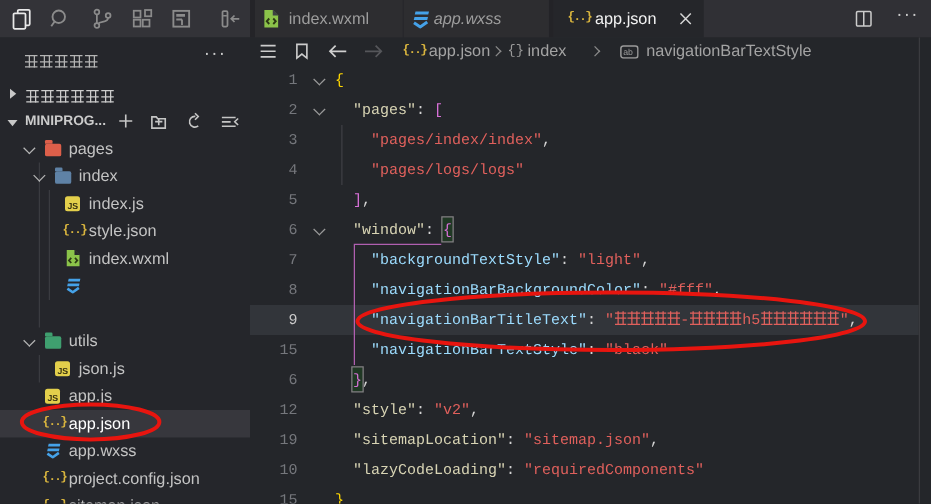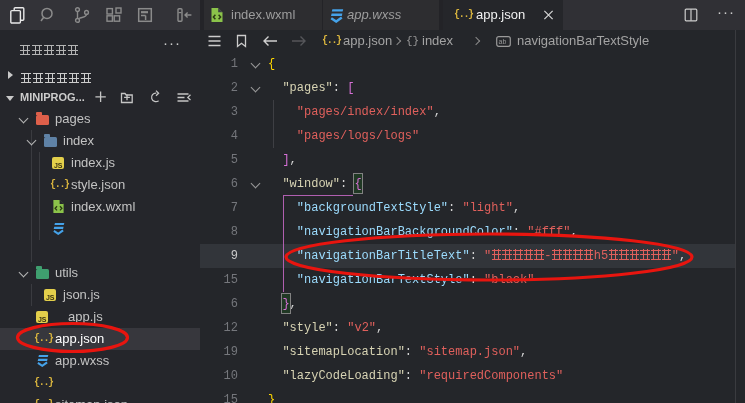--- a/index.html
+++ b/index.html
@@ -155,36 +155,37 @@
       <span class="abs" style="left:20px;top:7px;width:6px;height:6px;border-right:1.4px solid #b6b6b6;border-bottom:1.4px solid #b6b6b6;transform:rotate(45deg);"></span>
       <span class="fold" style="left:36px;top:6.5px;background:#3f9f6f;"></span>
       <span class="lb" style="left:55px;">utils</span>
     </div>
   <div class="row" style="top:254px">
       <span class="jsic" style="left:44px;top:5px;"></span>
       <span class="lb" style="left:63px;">json.js</span>
     </div>
   <div class="row" style="top:276px">
       <span class="jsic" style="left:36px;top:5px;"></span>
-      <span class="lb" style="left:68px;">app.js</span>
+      <span class="lb" style="left:55px;">app.js</span>
     </div>
   <div class="row" style="top:298px;color:#ffffff;">
       <span class="jsonic" style="left:34px;top:5px;">{..}</span>
       <span class="lb" style="left:55px;">app.json</span>
     </div>
   <div class="row" style="top:320px">
       <svg class="ic" style="position:absolute;left:36px;top:4px" width="13" height="13" viewBox="0 0 15 15">
         <polygon points="3.4,1.2 14.2,1.2 13.6,3.6 2.8,3.6" fill="#45a2e9"></polygon>
         <polygon points="2.6,5.6 13.4,5.6 12.8,8 2,8" fill="#45a2e9"></polygon>
         <path d="M2.2 10.2 L7.2 13.6 L12.8 9.6" stroke="#45a2e9" stroke-width="2.4" fill="none"></path>
       </svg>
       <span class="lb" style="left:55px;">app.wxss</span>
     </div>
   <div class="row" style="top:342px">
       <span class="jsonic" style="left:34px;top:5px;">{..}</span>
+      <span class="lb" style="left:55px;">project.config.json</span>
     </div>
   <div class="row" style="top:364px">
       <span class="jsonic" style="left:34px;top:5px;">{..}</span>
       <span class="lb" style="left:55px;">sitemap.json</span>
     </div>
 
   <svg class="abs" style="left:0;top:0;" width="200" height="373" viewBox="0 0 200 373">
     <ellipse cx="72.5" cy="307.5" rx="55" ry="14" fill="none" stroke="#e8150f" stroke-width="3.2"></ellipse>
   </svg>
 </div>

